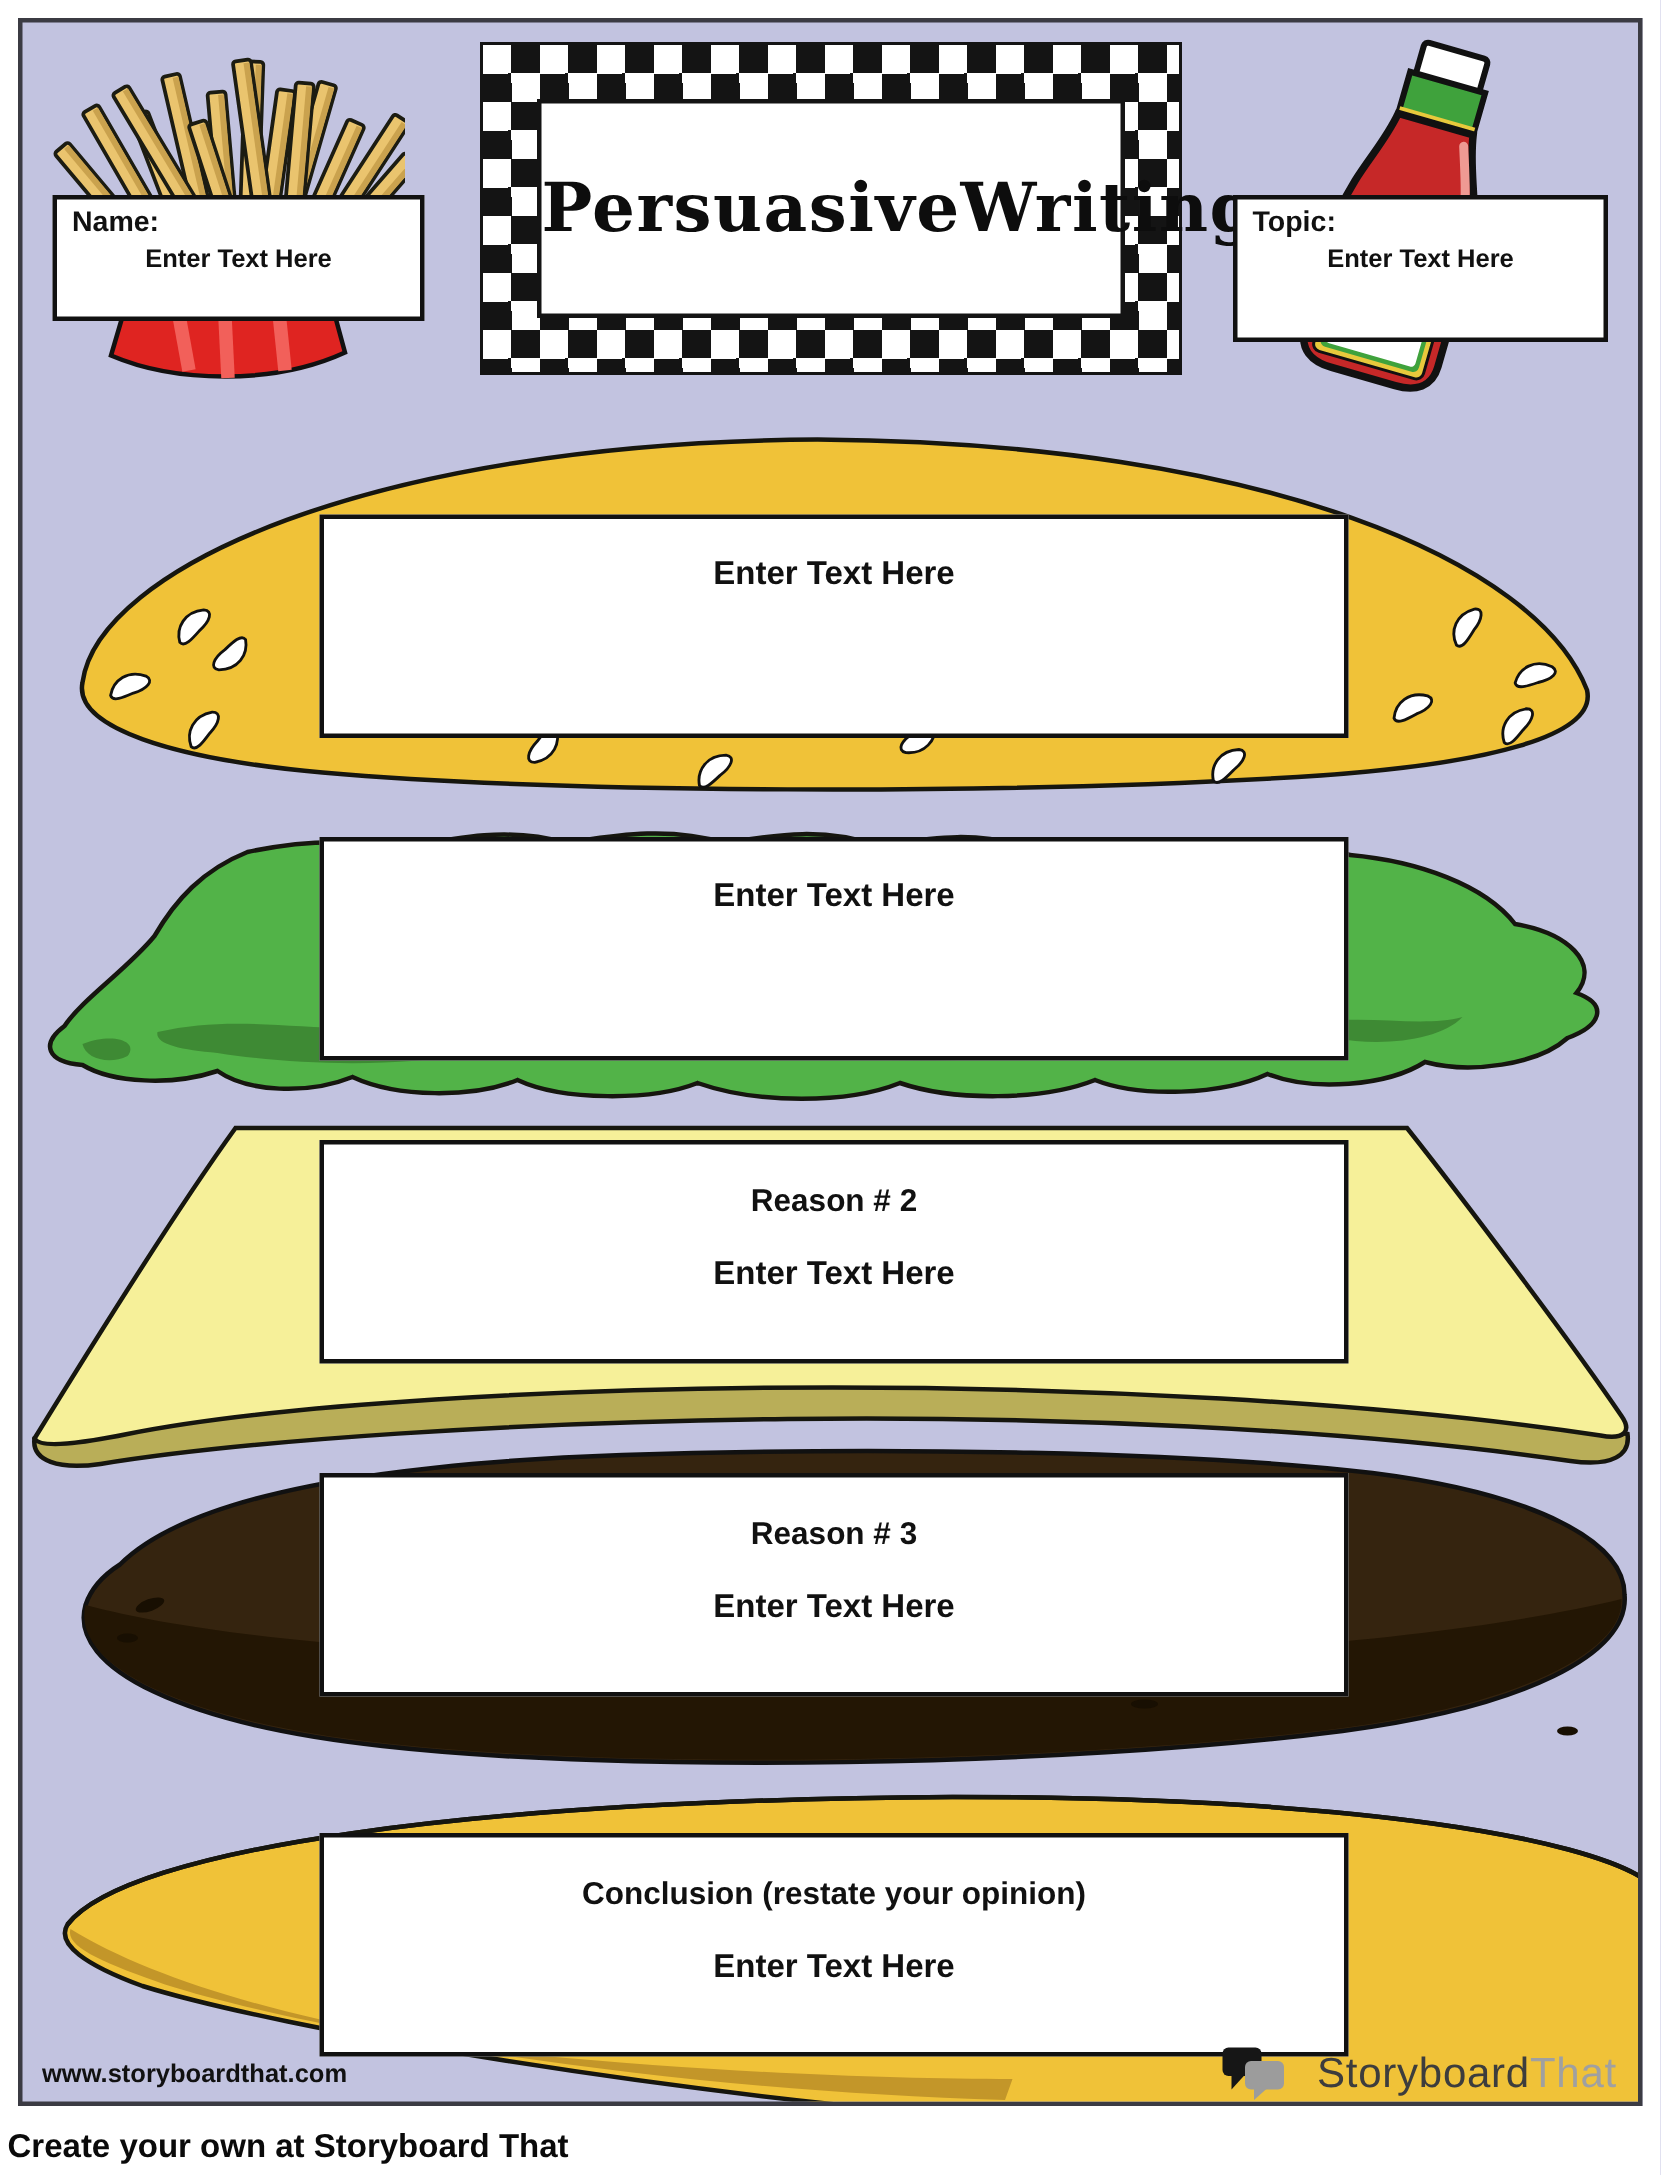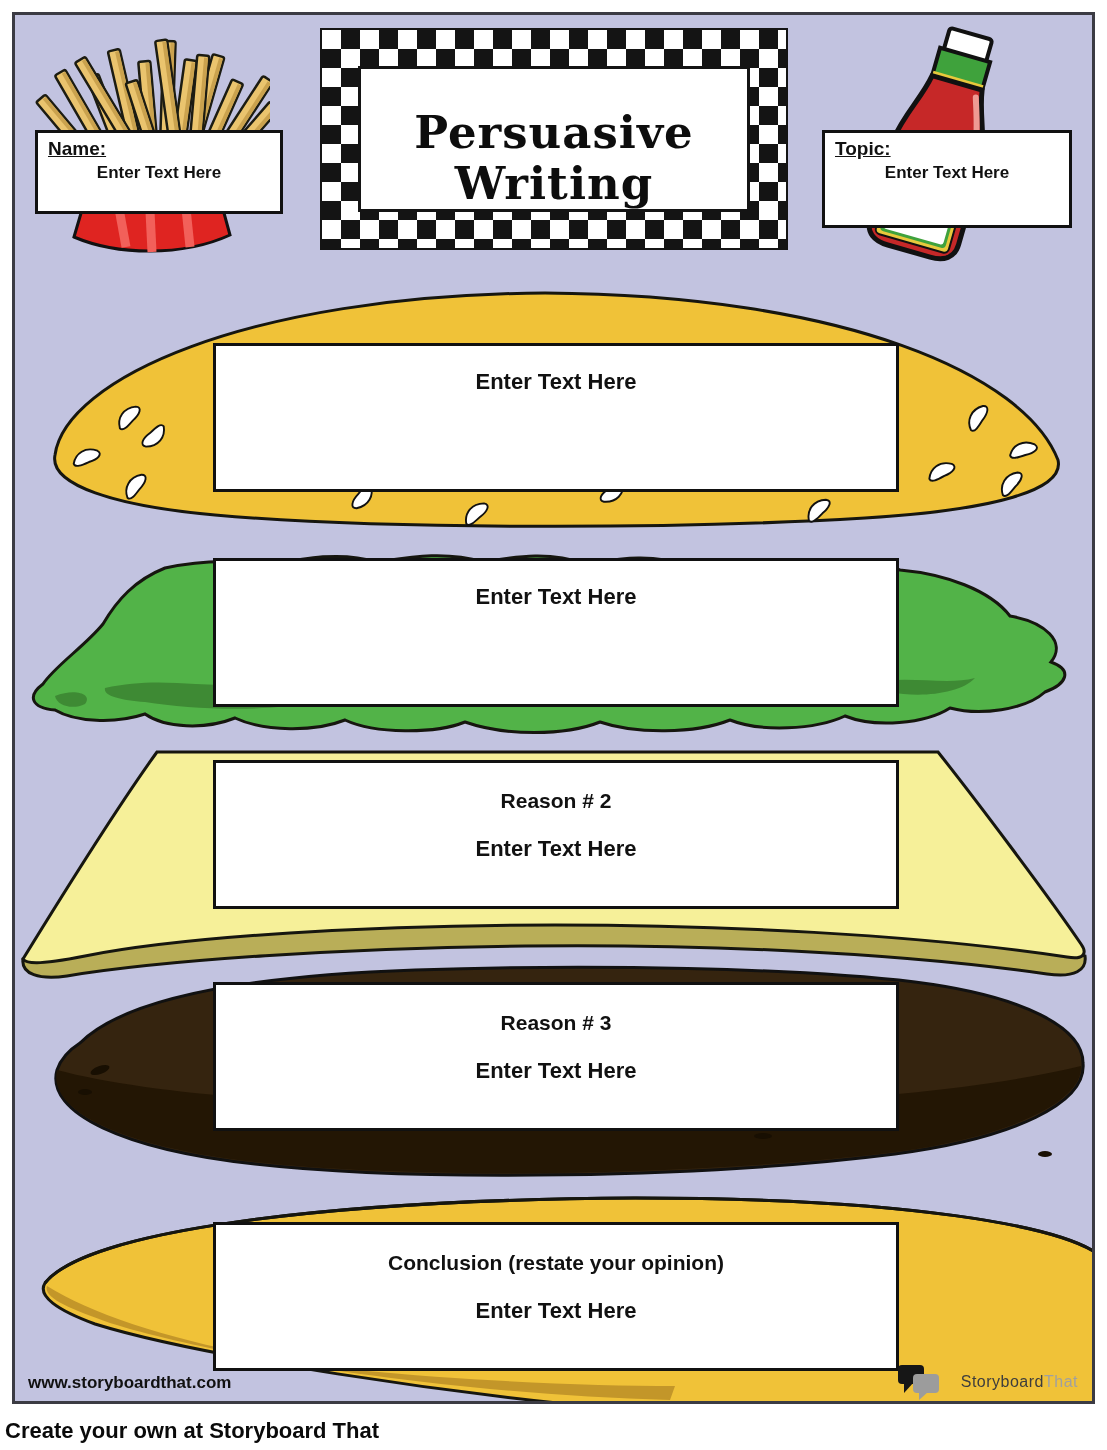--- a/index.html
+++ b/index.html
@@ -13,36 +13,36 @@
     overflow:hidden;
   }
   .abs{position:absolute;}
   svg{display:block;}
 
   
   .field-box{
     position:absolute;background:#fff;border:3px solid #111;box-sizing:border-box;
   }
   .field-label{
-    position:absolute;left:10px;top:5px;font-weight:bold;font-size:19px;color:#111;text-decoration:underline;
+    position:absolute;left:10px;top:5px;font-weight:bold;font-size:19px;color:#111;
   }
   .field-value{
     position:absolute;left:0;right:0;top:30px;text-align:center;
     font-weight:bold;font-size:17px;color:#111;
   }
 
   
   .title-frame{
     position:absolute;left:305px;top:13px;width:468px;height:222px;
     box-sizing:border-box;border:2px solid #141414;
     background:conic-gradient(#141414 0 25%, #ffffff 0 50%, #141414 0 75%, #ffffff 0) 0 0 / 38px 38px repeat;
   }
   .title-inner{
     position:absolute;inset:36px;background:#fff;border:3px solid #141414;
-    display:flex;flex-direction:column;align-items:center;justify-content:flex-end;
+    display:flex;flex-direction:row;align-items:center;justify-content:space-between;
   }
   .title-line{
     font-family:"DejaVu Serif", serif;font-weight:bold;font-size:45px;
     line-height:1.12;color:#0d0d0d;letter-spacing:1px;
   }
 
   
   .section-box{
     position:absolute;left:198px;width:686px;height:149px;background:#fff;
     border:3px solid #111;box-sizing:border-box;text-align:center;
@@ -54,21 +54,21 @@
     margin-top:23px;font-weight:bold;font-size:22px;color:#111;
   }
 
   
   .site-url{
     position:absolute;left:13px;top:1358px;font-weight:bold;font-size:17px;color:#111;
   }
   .logo{
     position:absolute;right:14px;top:1348px;display:flex;align-items:center;gap:6px;
   }
-  .logo-text{font-size:16px;font-weight:500;letter-spacing:0.5px;margin-left:13px;}
+  .logo-text{font-size:28px;font-weight:500;letter-spacing:0.5px;margin-left:13px;}
   .logo-primary{color:#3d3d3d;}
   .logo-secondary{color:#a0a0a0;}
   .credit{
     position:absolute;left:5px;top:1418px;font-weight:bold;font-size:22px;color:#0a0a0a;
   }
 </style>
 </head>
 <body>
 
 <div class="page">

